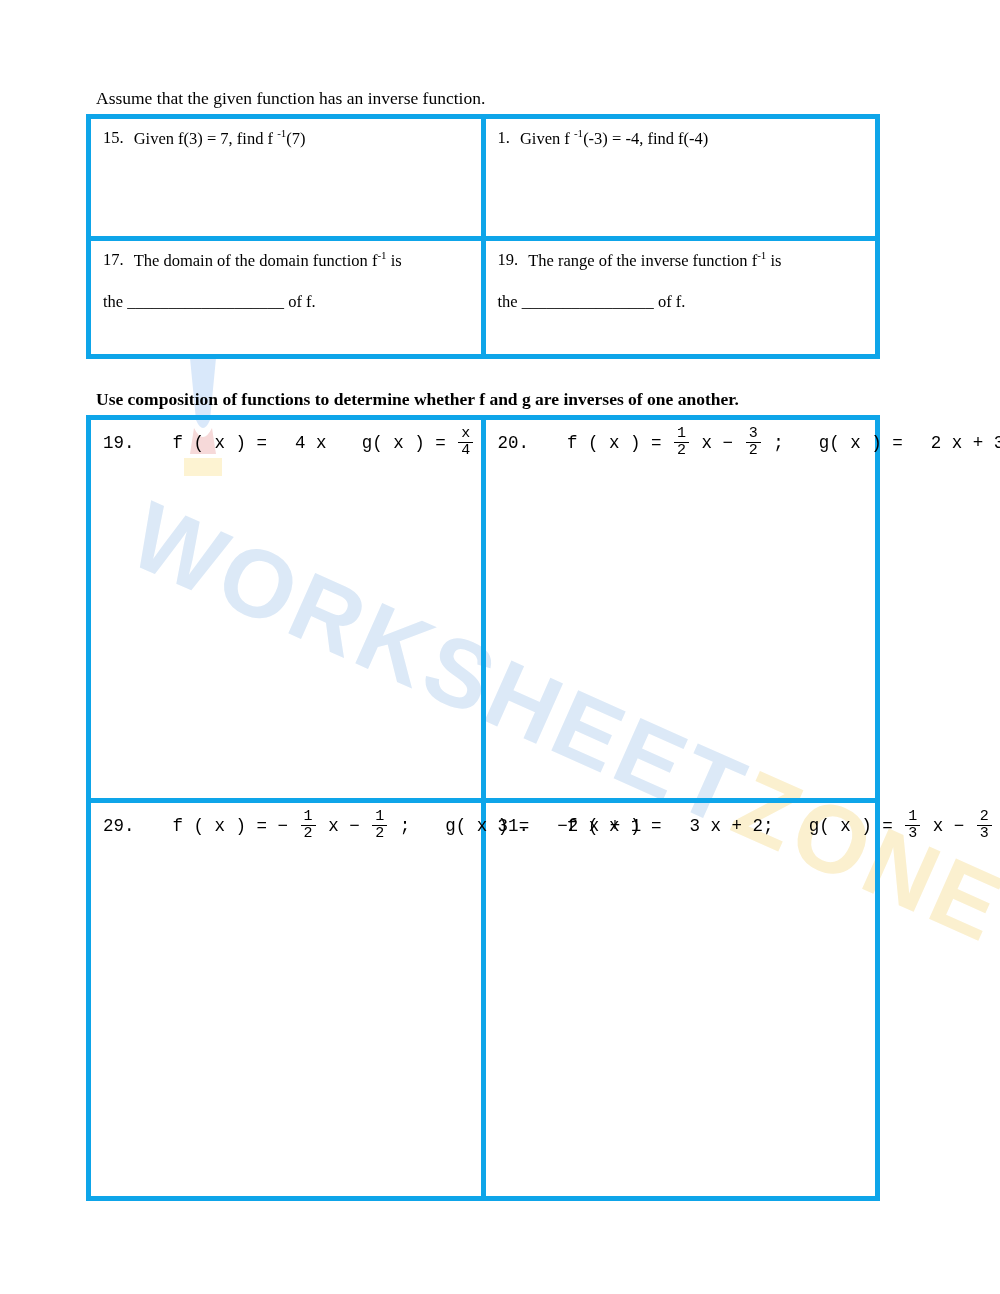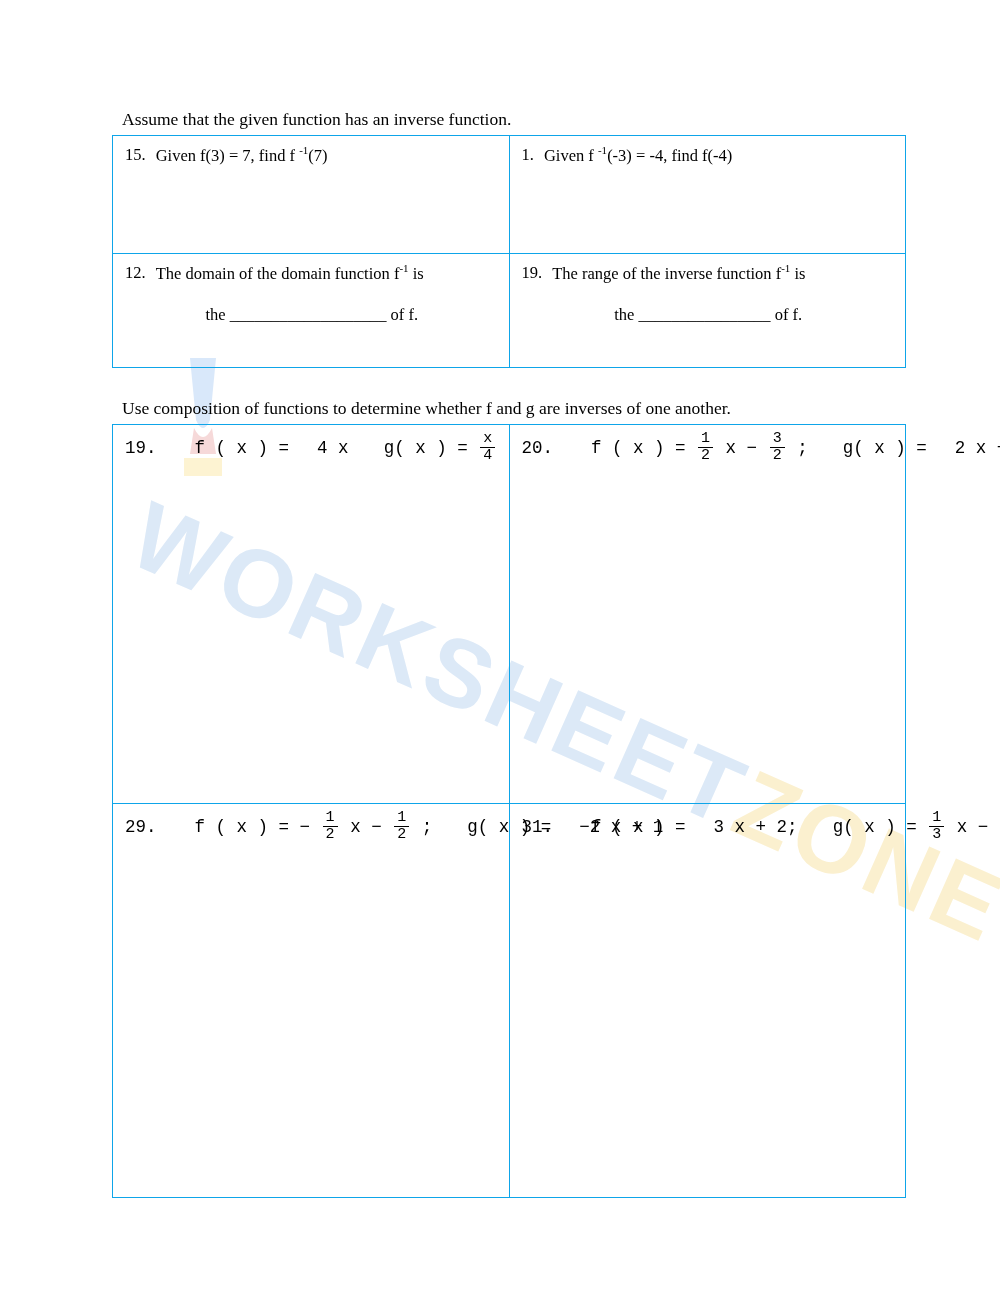--- a/index.html
+++ b/index.html
@@ -51,55 +51,54 @@
     left: 50px;
     top: 20px;
     width: 120px;
     height: 130px;
   }
 
   
   .content {
     position: relative;
     z-index: 2;
-    padding: 88px 86px 0 112px;
-    margin-top: 21px;
+    padding: 88px 86px 0 86px;
   }
 
   .instruction {
     font-size: 17.5px;
     line-height: 1.25;
     margin: 0 0 4px 10px;
   }
   .instruction.second {
     margin-top: 30px;
     margin-left: 10px;
+    font-weight: bold;
   }
 
   table.grid {
     border-collapse: collapse;
     width: 794px;
     table-layout: fixed;
   }
   table.grid td {
-    border: 1px solid #0ea5e9;
+    border: 5px solid #0ea5e9;
     vertical-align: top;
     padding: 7px 10px 6px 12px;
     font-size: 16.5px;
     line-height: 1.3;
   }
 
   
   .t1 td { height: 104px; }
   .t1 tr.row2 td { height: 100px; }
   .t1 .blank-line {
     display: block;
     margin-top: 20px;
     font-size: 16.5px;
-    text-align: center;
   }
   .sup { font-size: 11px; vertical-align: super; }
 
   
   .t2 td.cell-tall { height: 365px; }
   .t2 td.cell-tall2 { height: 380px; }
   .t2 td { font-size: 17px; }
 
   .qnum { margin-right: 10px; }
 
@@ -159,21 +158,21 @@
           <tr>
         <td>
           <span class="qnum">15.</span><span>Given f(3) = 7, find f </span><span class="sup">-1</span><span>(7)</span>
         </td>
         <td>
           <span class="qnum">1.</span><span>Given f </span><span class="sup">-1</span><span>(-3) = -4, find f(-4)</span>
         </td>
       </tr>
       <tr class="row2">
         <td>
-          <span class="qnum">12.</span><span>The domain of the domain function f</span><span class="sup">-1</span><span> is</span>
+          <span class="qnum">17.</span><span>The domain of the domain function f</span><span class="sup">-1</span><span> is</span>
           <span class="blank-line">
             <span>the</span>
             <span>___________________</span>
             <span>of  f.</span>
           </span>
         </td>
         <td>
           <span class="qnum">19.</span><span>The range of the inverse function f</span><span class="sup">-1</span><span> is</span>
           <span class="blank-line">
             <span>the</span>

